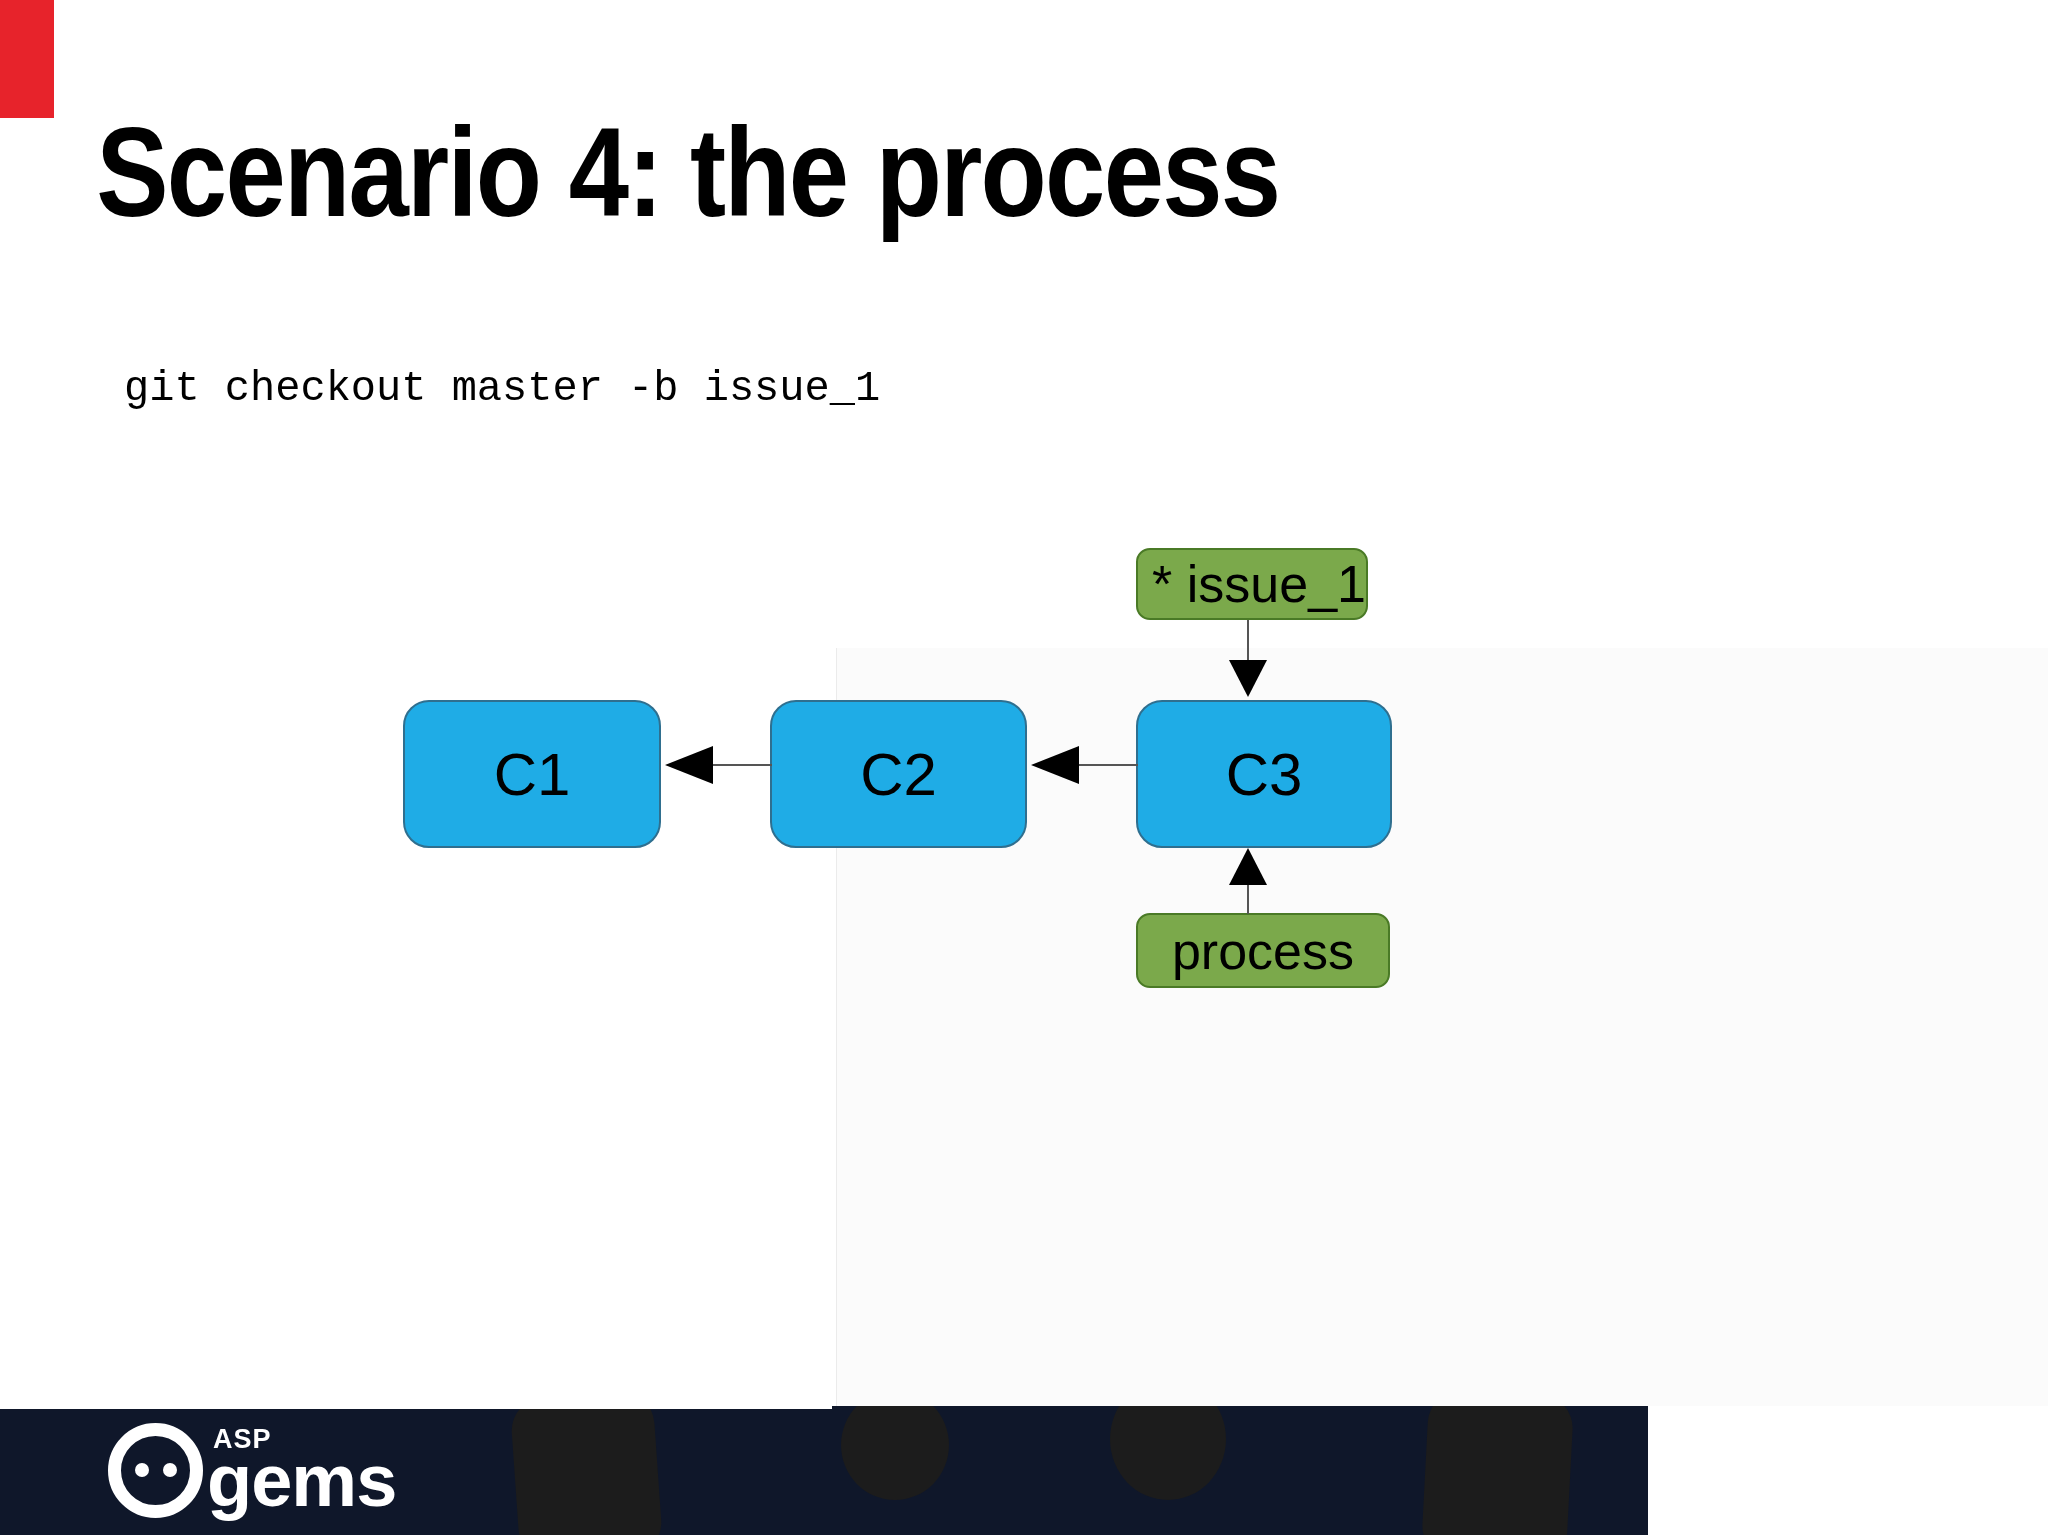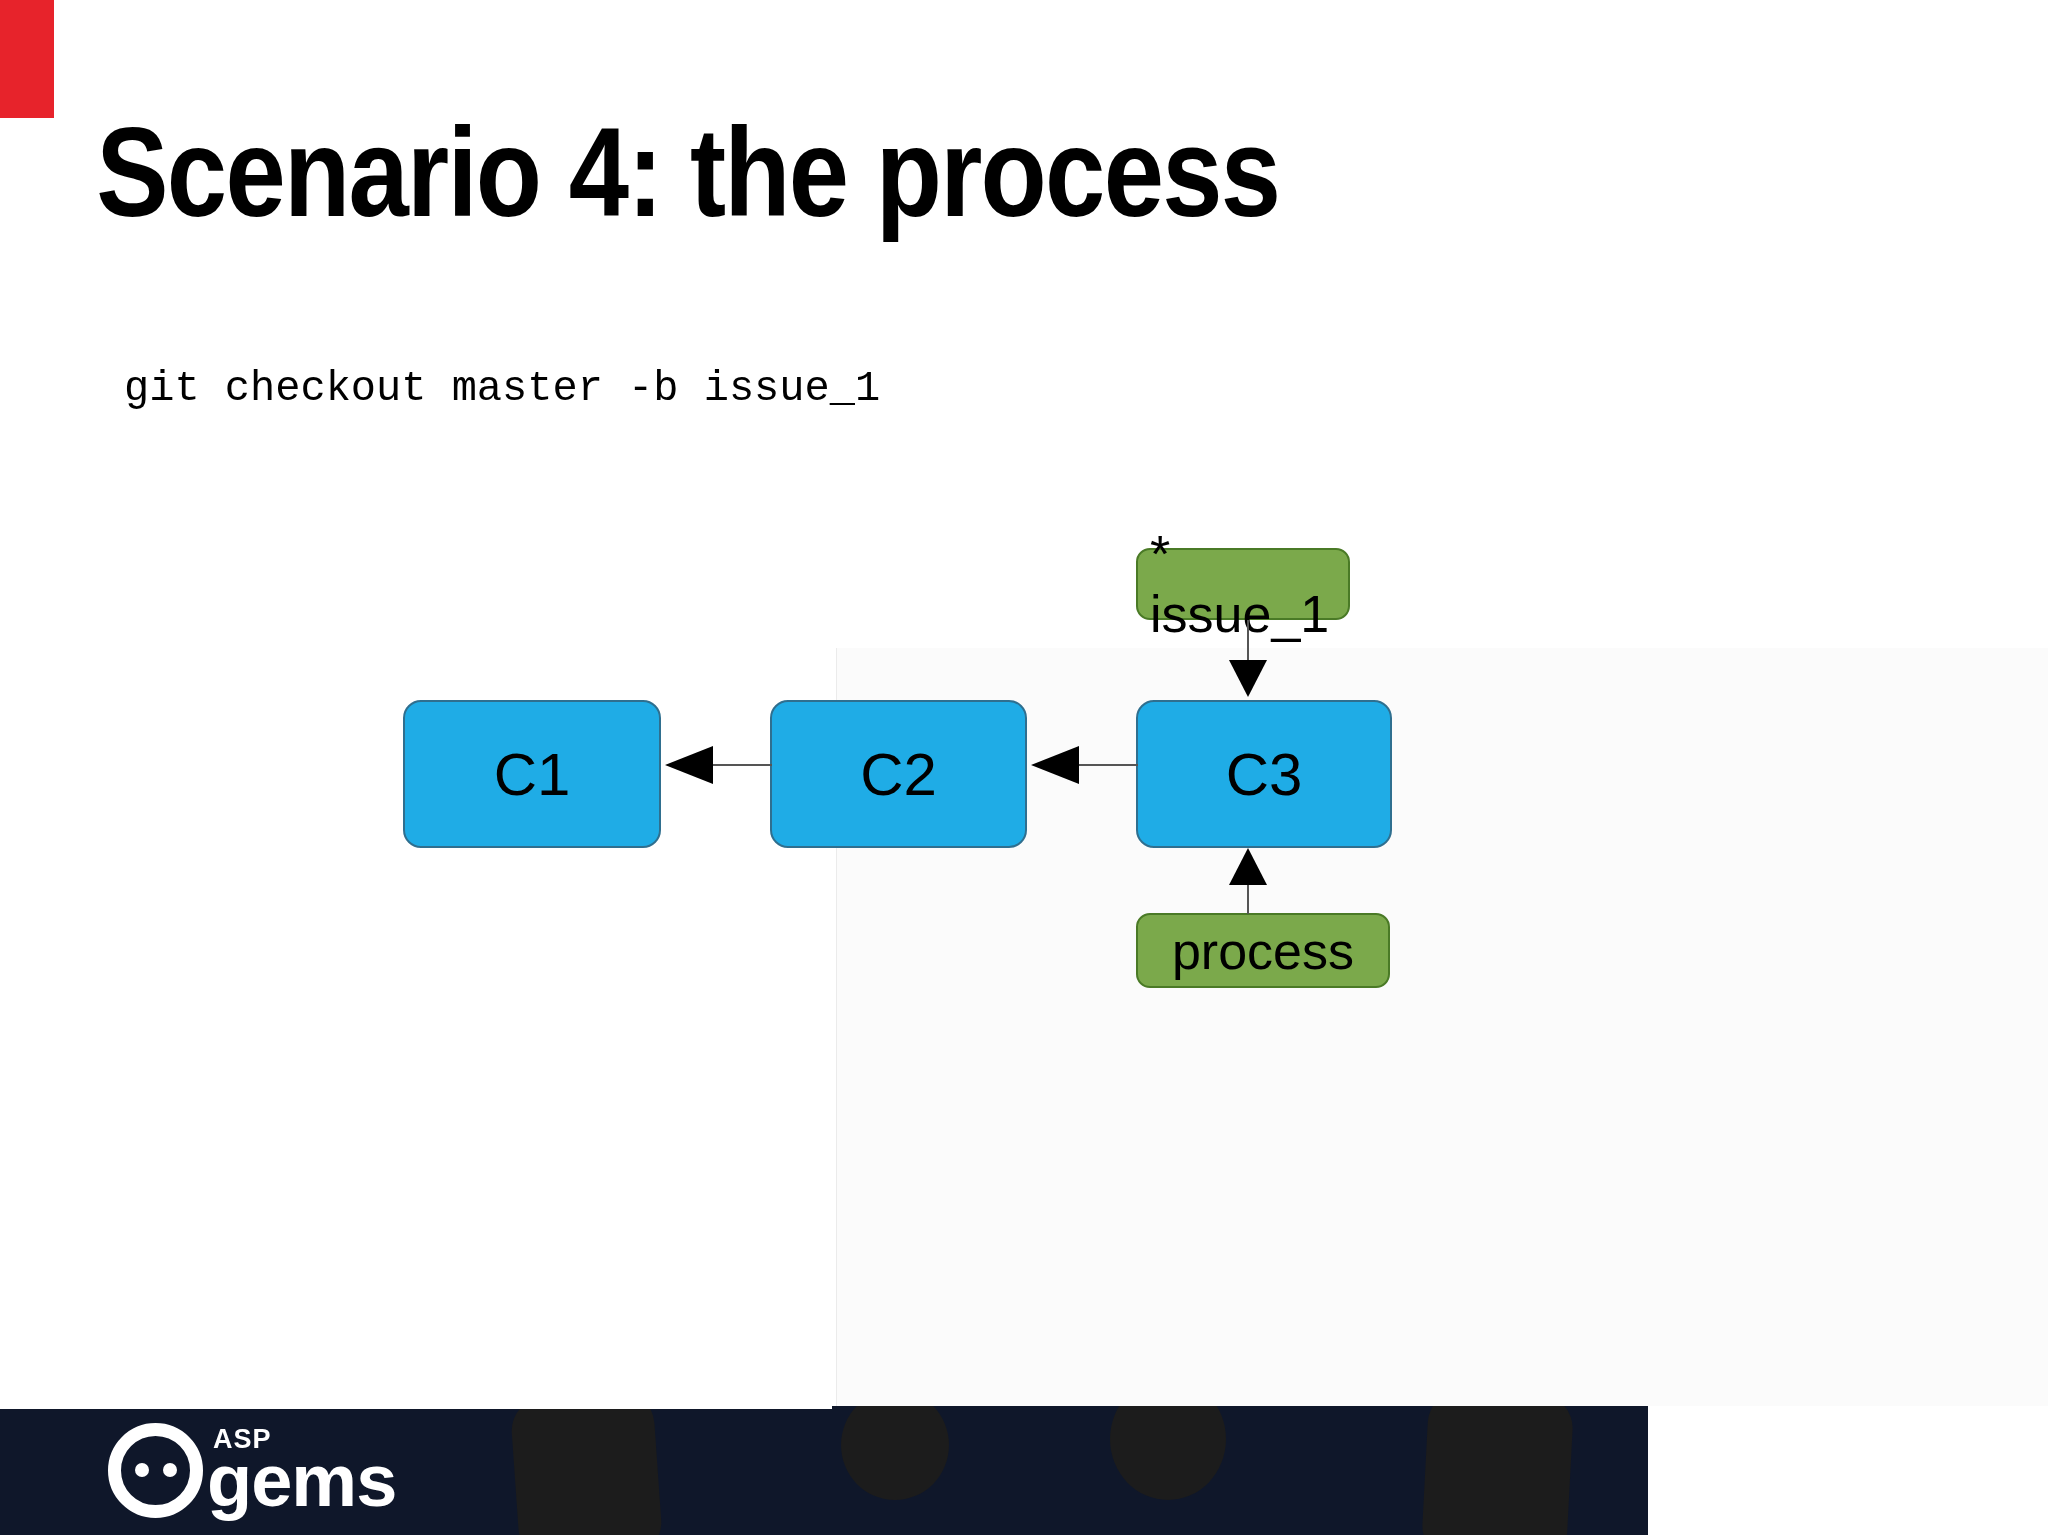--- a/index.html
+++ b/index.html
@@ -33,34 +33,34 @@
   }
   
   #right-panel{
     position:absolute;left:836px;top:648px;width:1212px;height:758px;
     background:#fbfbfb;border-left:1px solid #ebebeb;z-index:1;
   }
   .diag{z-index:2;}
   
   .commit{
     position:absolute;top:700px;height:148px;
-    background:#1face6;border:2px solid #2f6f8f;border-radius:18px;
+    background:#1face6;border:2px solid #2f6f8f;border-radius:26px;
     display:flex;align-items:center;justify-content:center;
     font-size:60px;color:#000;box-sizing:border-box;z-index:2;
   }
   #commit-c1{left:403px;width:258px;}
   #commit-c2{left:770px;width:257px;}
   #commit-c3{left:1136px;width:256px;}
   
   .branch{
     position:absolute;background:#7ba94b;border:2px solid #4a7a26;
     border-radius:14px;display:flex;align-items:center;
     font-size:52px;color:#000;box-sizing:border-box;z-index:2;
   }
-  #branch-issue1{left:1136px;top:548px;width:214px;height:72px;justify-content:flex-start;padding-left:12px;}
+  #branch-issue1{left:1136px;top:548px;width:232px;height:72px;justify-content:flex-end;padding-left:12px;}
   #branch-master{left:1136px;top:913px;width:254px;height:75px;justify-content:center;}
   
   .aline{position:absolute;background:#555;z-index:2;}
   #line-issue1-c3{left:1247px;top:620px;width:2px;height:42px;}
   #line-master-c3{left:1247px;top:882px;width:2px;height:32px;}
   #line-c3-c2{left:1078px;top:764px;width:60px;height:2px;}
   #line-c2-c1{left:712px;top:764px;width:60px;height:2px;}
   
   .ahead{position:absolute;width:0;height:0;z-index:2;}
   #head-down{left:1229px;top:660px;border-left:19px solid transparent;border-right:19px solid transparent;border-top:37px solid #000;}

